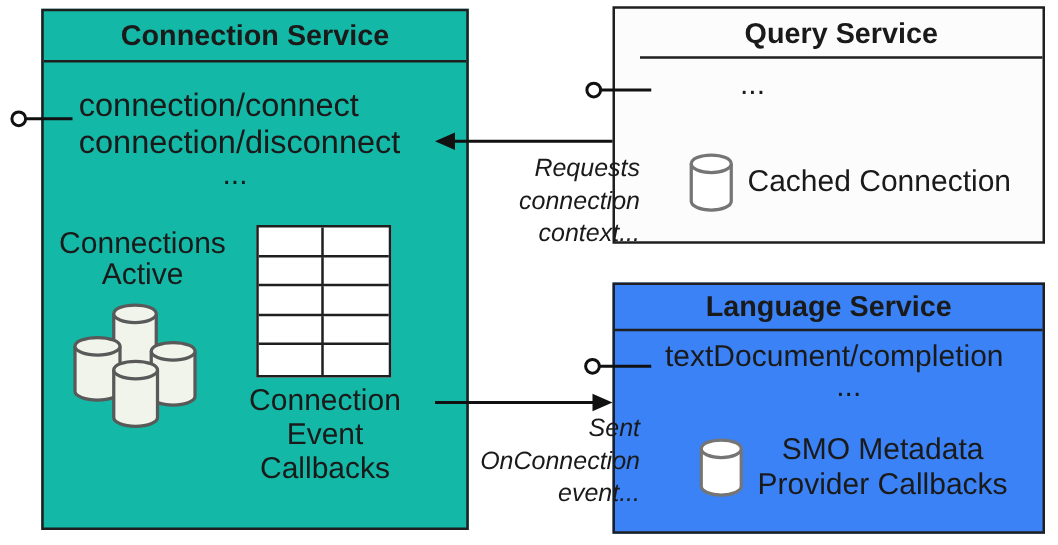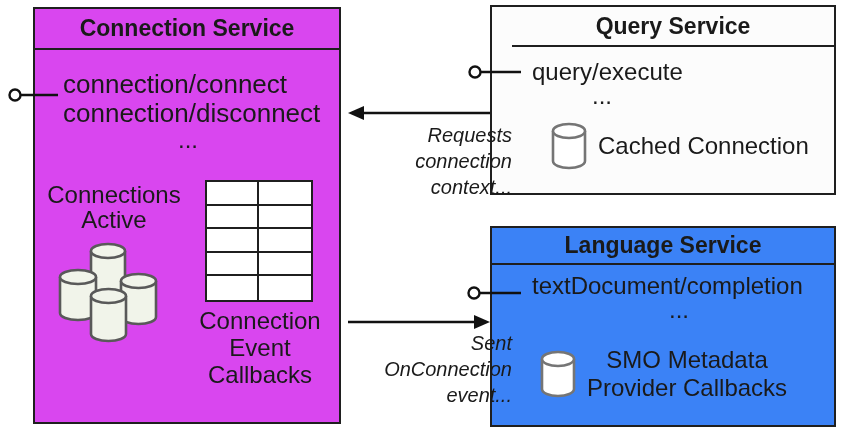--- a/index.html
+++ b/index.html
@@ -11,22 +11,22 @@
     font-family: "Liberation Sans", sans-serif;
     color: #1a1a1a;
     overflow: hidden;
   }
   .box {
     position: absolute;
     border: 2.5px solid #1f1f1f;
     box-sizing: border-box;
   }
   .box-connection {
-    left: 33px; top: 7px; width: 308px; height: 417px;
-    background: #d946ef;
+    left: 33px; top: 7px; width: 342px; height: 417px;
+    background: #14b8a6;
   }
   .box-query {
     left: 490px; top: 5px; width: 346px; height: 190px;
     background: #fcfcfc;
     padding-left: 20px;
   }
   .box-language {
     left: 490px; top: 226px; width: 346px; height: 201px;
     background: #3b82f6;
   }
@@ -91,21 +91,21 @@
   .methods-language { left: 40px; top: 44px; }
   .methods-language .ellipsis-line { width: 294px; text-align: center; line-height: 20px; }
 
   .db-row {
     display: flex;
     align-items: center;
     gap: 11px;
     font-size: 24px;
   }
   .db-row-query { left: 59px; top: 115px; }
-  .db-row-language { left: 48px; top: 118px; }
+  .db-row-language { left: 67px; top: 118px; }
   .db-row .two-line { text-align: center; line-height: 28px; }
 
   .arrow-label {
     position: absolute;
     width: 164px;
     font-style: italic;
     font-size: 20px;
     line-height: 26px;
     text-align: right;
   }
@@ -172,21 +172,20 @@
       <div>Connection</div>
       <div>Event</div>
       <div>Callbacks</div>
     </div>
   </div>
 
   <div class="box box-query">
     <div class="box-title">Query Service</div>
 
     <div class="abs methods-right methods-query">
-      <div>query/execute</div>
       <div class="ellipsis-line">...</div>
     </div>
 
     <div class="abs db-row db-row-query">
       <svg width="36" height="48" viewBox="0 0 36 48">
         <g fill="#ffffff" stroke="#757575" stroke-width="2.6">
           <path d="M2,9 L2,39 A16,7 0 0 0 34,39 L34,9"></path>
           <ellipse cx="18" cy="9" rx="16" ry="7"></ellipse>
         </g>
       </svg>

